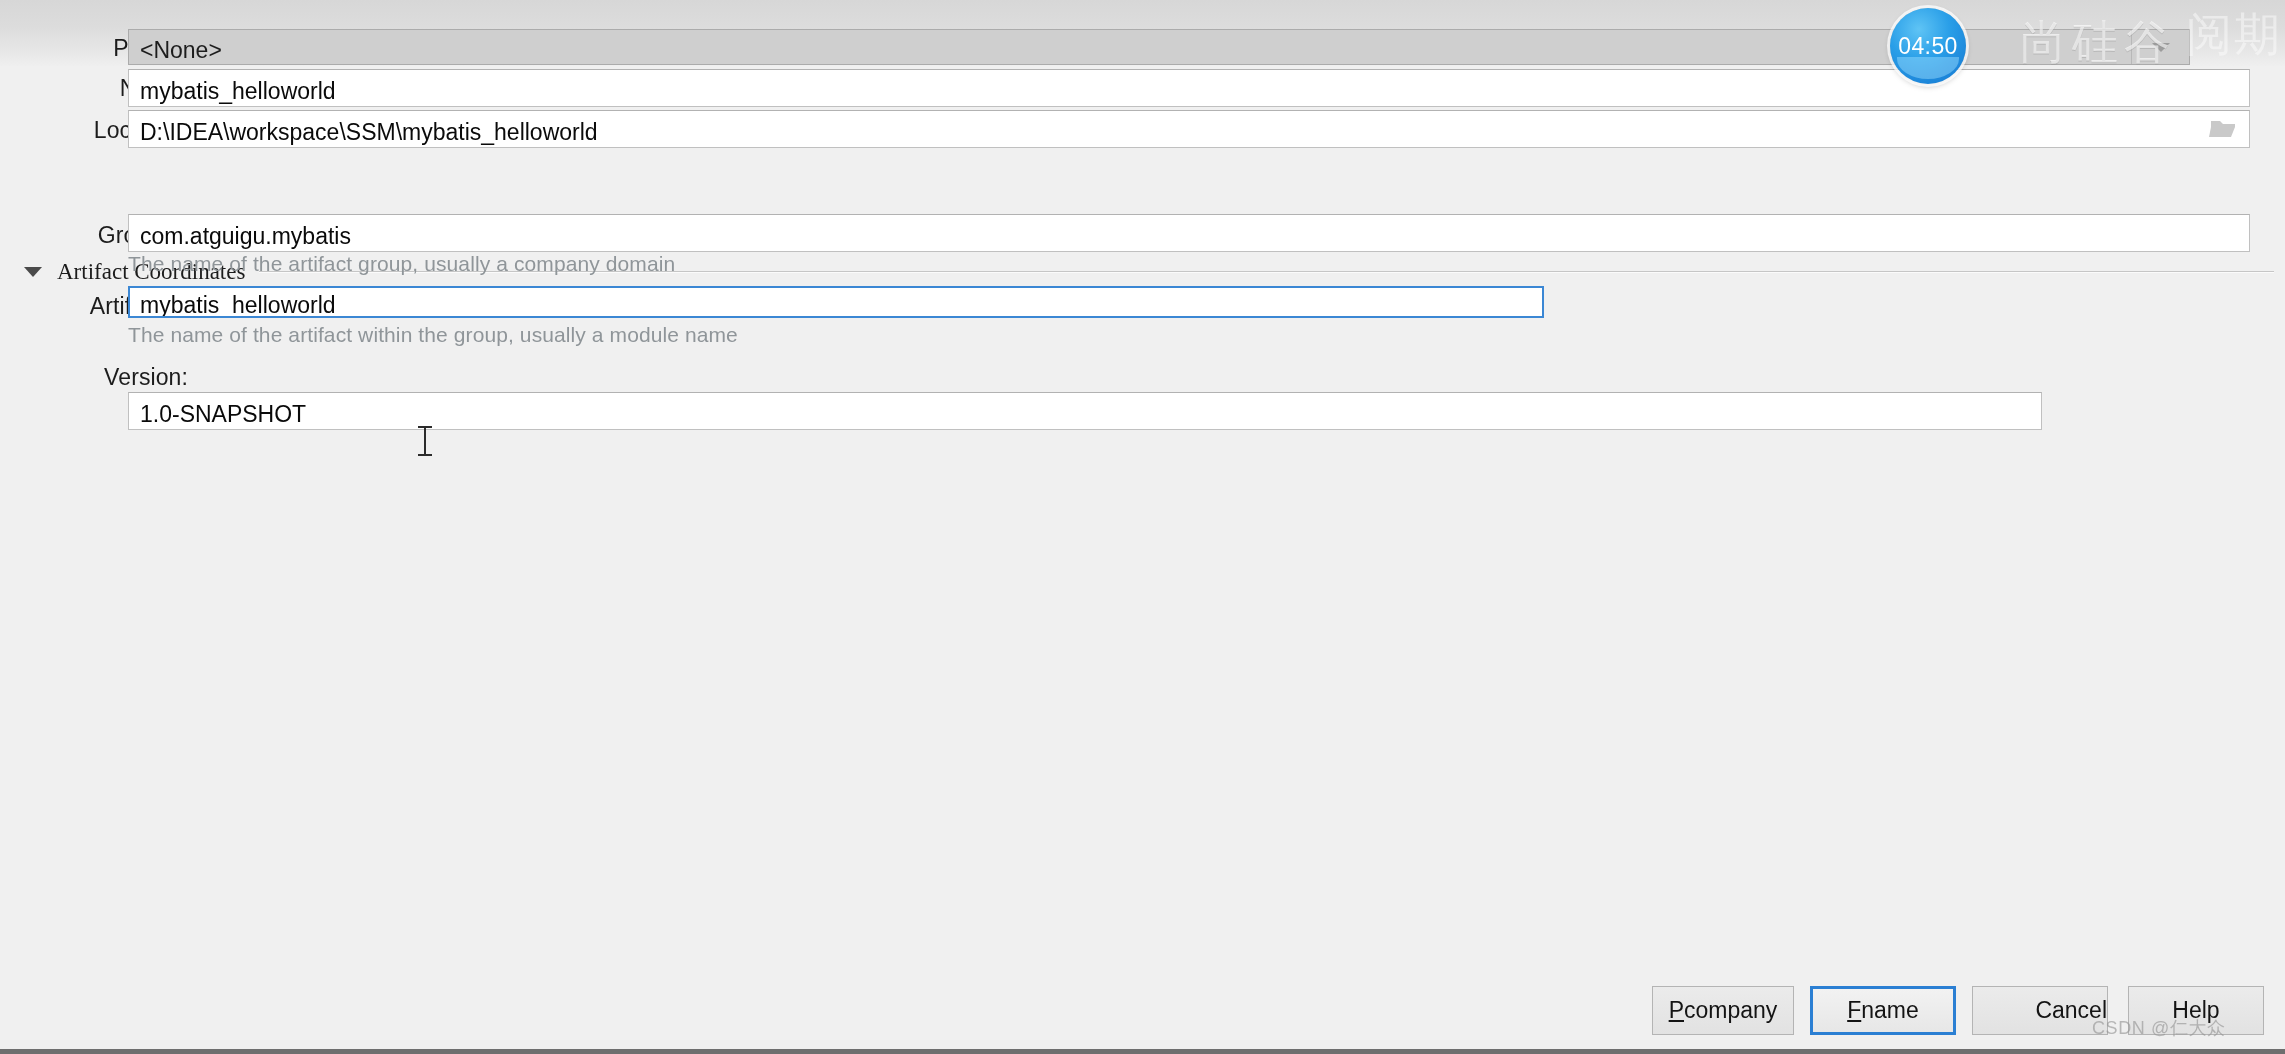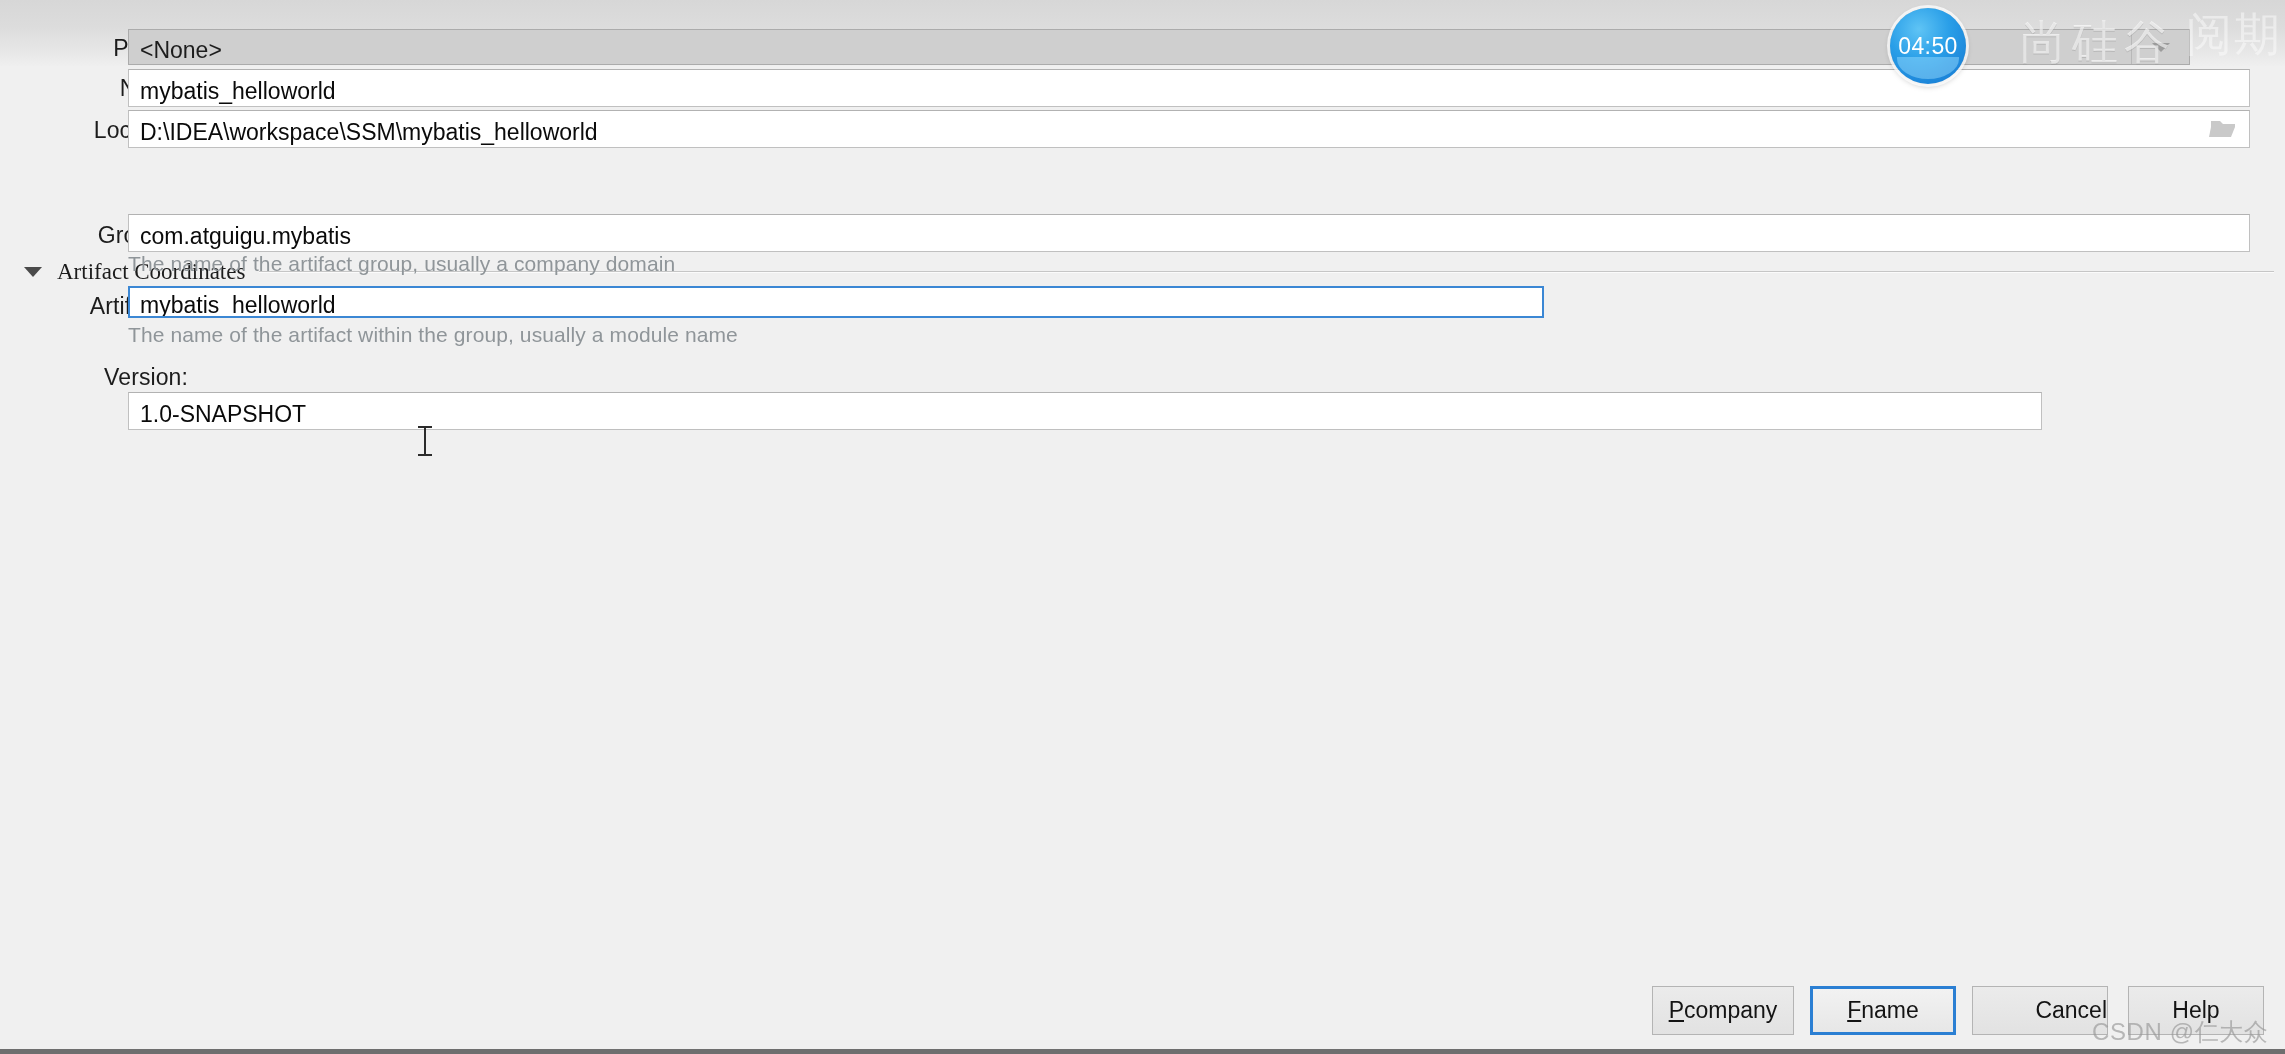--- a/index.html
+++ b/index.html
@@ -195,21 +195,21 @@
     font-size: 46px;
     color: rgba(255,255,255,.45);
     letter-spacing: 2px;
     white-space: nowrap;
     pointer-events: none;
     user-select: none;
   }
   .wm-csdn {
     position: absolute;
     left: 2092px; top: 1016px;
-    font-size: 24px;
+    font-size: 18px;
     color: rgba(150,150,150,.65);
     white-space: nowrap;
     letter-spacing: .6px;
     pointer-events: none;
     user-select: none;
   }
 
   
   .ibeam {
     position: absolute;

